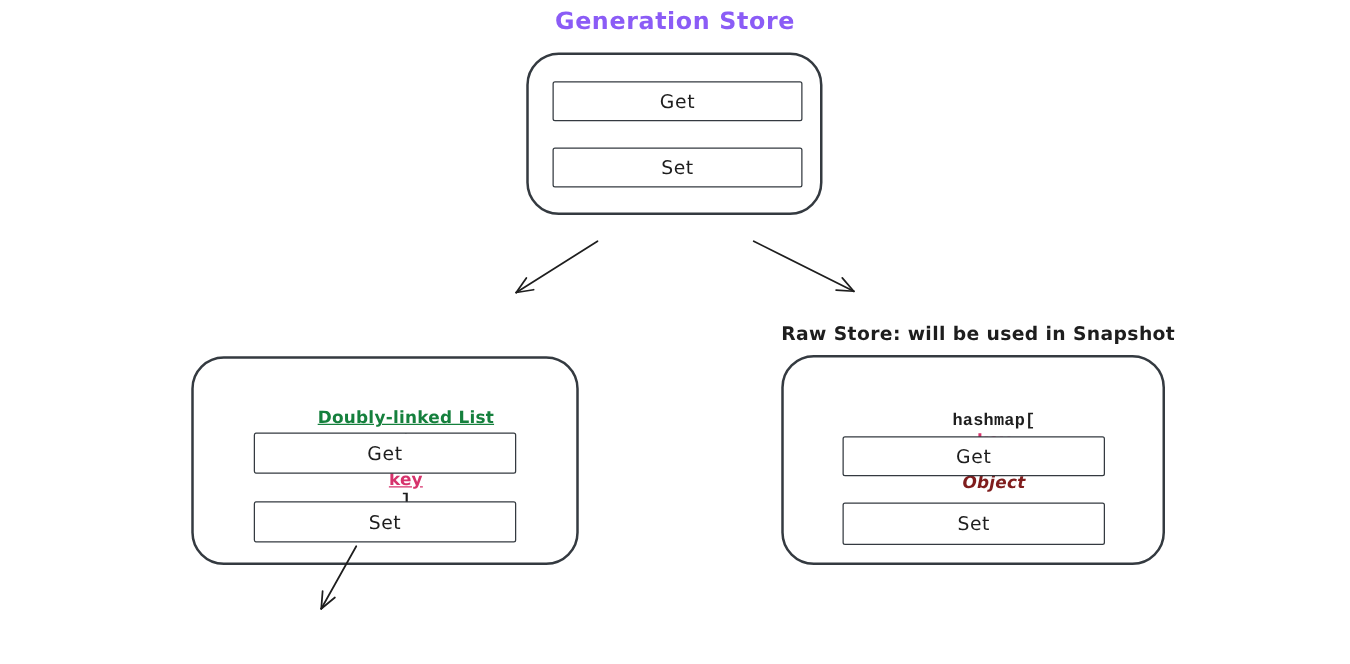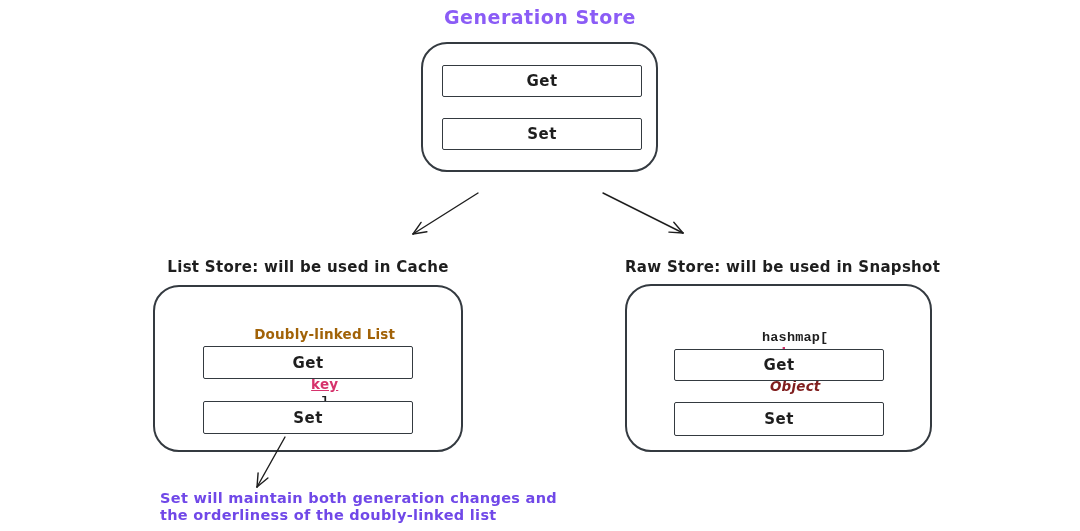--- a/index.html
+++ b/index.html
@@ -35,21 +35,21 @@
   .op-box {
     position: absolute;
     border: 1.6px solid #343a40;
     border-radius: 2px;
     background: #ffffff;
     box-sizing: border-box;
     display: flex;
     align-items: center;
     justify-content: center;
     font-size: 15px;
-    font-weight: 700;
+    font-weight: 400;
     color: #1e1e1e;
     letter-spacing: 0.5px;
   }
 
   .caption {
     text-align: center;
     font-size: 15px;
     font-weight: 600;
     color: #1e1e1e;
     letter-spacing: 0.3px;
@@ -58,21 +58,21 @@
 
   .formula {
     position: absolute;
     text-align: center;
     font-size: 13.5px;
     font-weight: 700;
     white-space: pre;
     letter-spacing: 0.2px;
   }
   .ink-dark  { color: #1e1e1e; font-family: Liberation Mono, monospace; }
-  .ink-green { color: #a16207; }
+  .ink-green { color: #15803d; text-decoration: underline; }
   .ink-pink  { color: #d6336c; text-decoration: underline; }
   .ink-lime  { color: #7f1d1d; }
   .italic    { font-style: italic; }
 
   .note {
     left: 160px; top: 490px;
     font-size: 14.5px;
     font-weight: 600;
     color: #7048e8;
     line-height: 17px;
@@ -101,21 +101,20 @@
 
   <div class="abs container-box" style="left:421px; top:42px; width:237px; height:130px;">
     <div class="op-box" style="left:19px; top:21px; width:200px; height:32px;">
       <span>Get</span>
     </div>
     <div class="op-box" style="left:19px; top:74px; width:200px; height:32px;">
       <span>Set</span>
     </div>
   </div>
 
-  <div class="abs caption" style="left:153px; top:258px; width:310px;">List Store: will be used in Cache</div>
 
   <div class="abs container-box" style="left:153px; top:285px; width:310px; height:167px;">
     <div class="formula" style="left:0; top:23px; width:310px;">
       <span class="ink-green">Doubly-linked List</span>
       <span class="ink-dark"> + </span>
       <span class="ink-dark">hashmap[</span>
       <span class="ink-pink">key</span>
       <span class="ink-dark">]</span>
       <span class="ink-green italic">ListNodeItem</span>
     </div>
@@ -137,24 +136,20 @@
       <span class="ink-lime italic">Object</span>
     </div>
     <div class="op-box" style="left:47px; top:63px; width:210px; height:32px;">
       <span>Get</span>
     </div>
     <div class="op-box" style="left:47px; top:116px; width:210px; height:34px;">
       <span>Set</span>
     </div>
   </div>
 
-  <div class="abs note">
-    <div>Set will maintain both generation changes and</div>
-    <div>the orderliness of the doubly-linked list</div>
-  </div>
 
   <svg class="arrow-layer" viewBox="0 0 1080 531" xmlns="http://www.w3.org/2000/svg">
     <g>
       <path d="M478,193 L413,234"></path>
       <path d="M413,234 L421.1,222.4"></path>
       <path d="M413,234 L426.9,231.8"></path>
     </g>
     <g>
       <path d="M603,193 L683,233"></path>
       <path d="M683,233 L668.9,232.1"></path>

